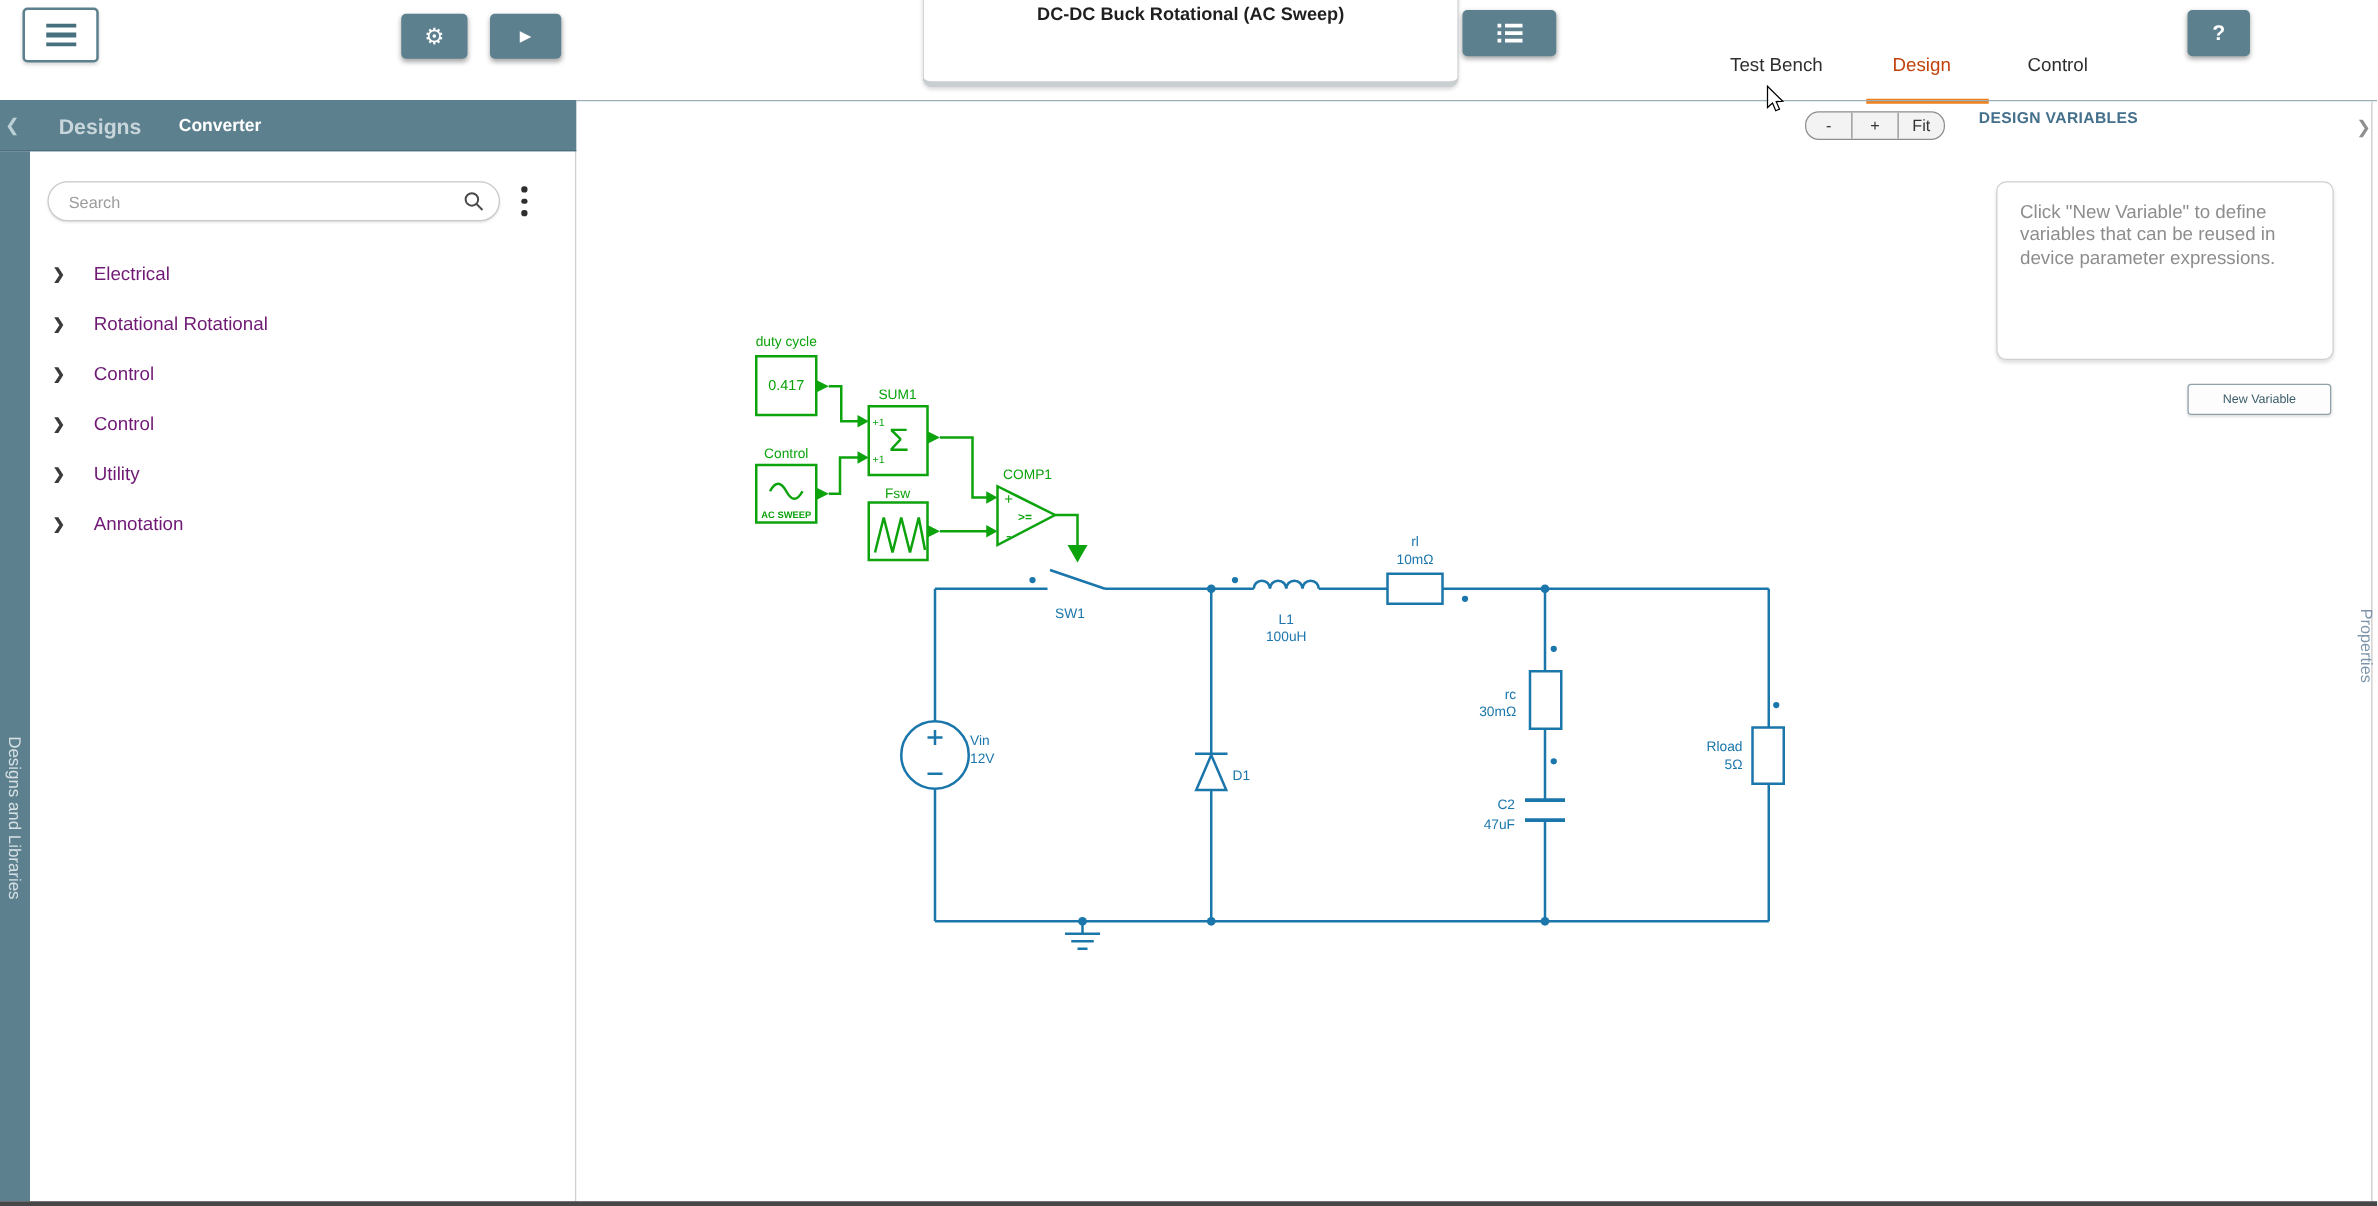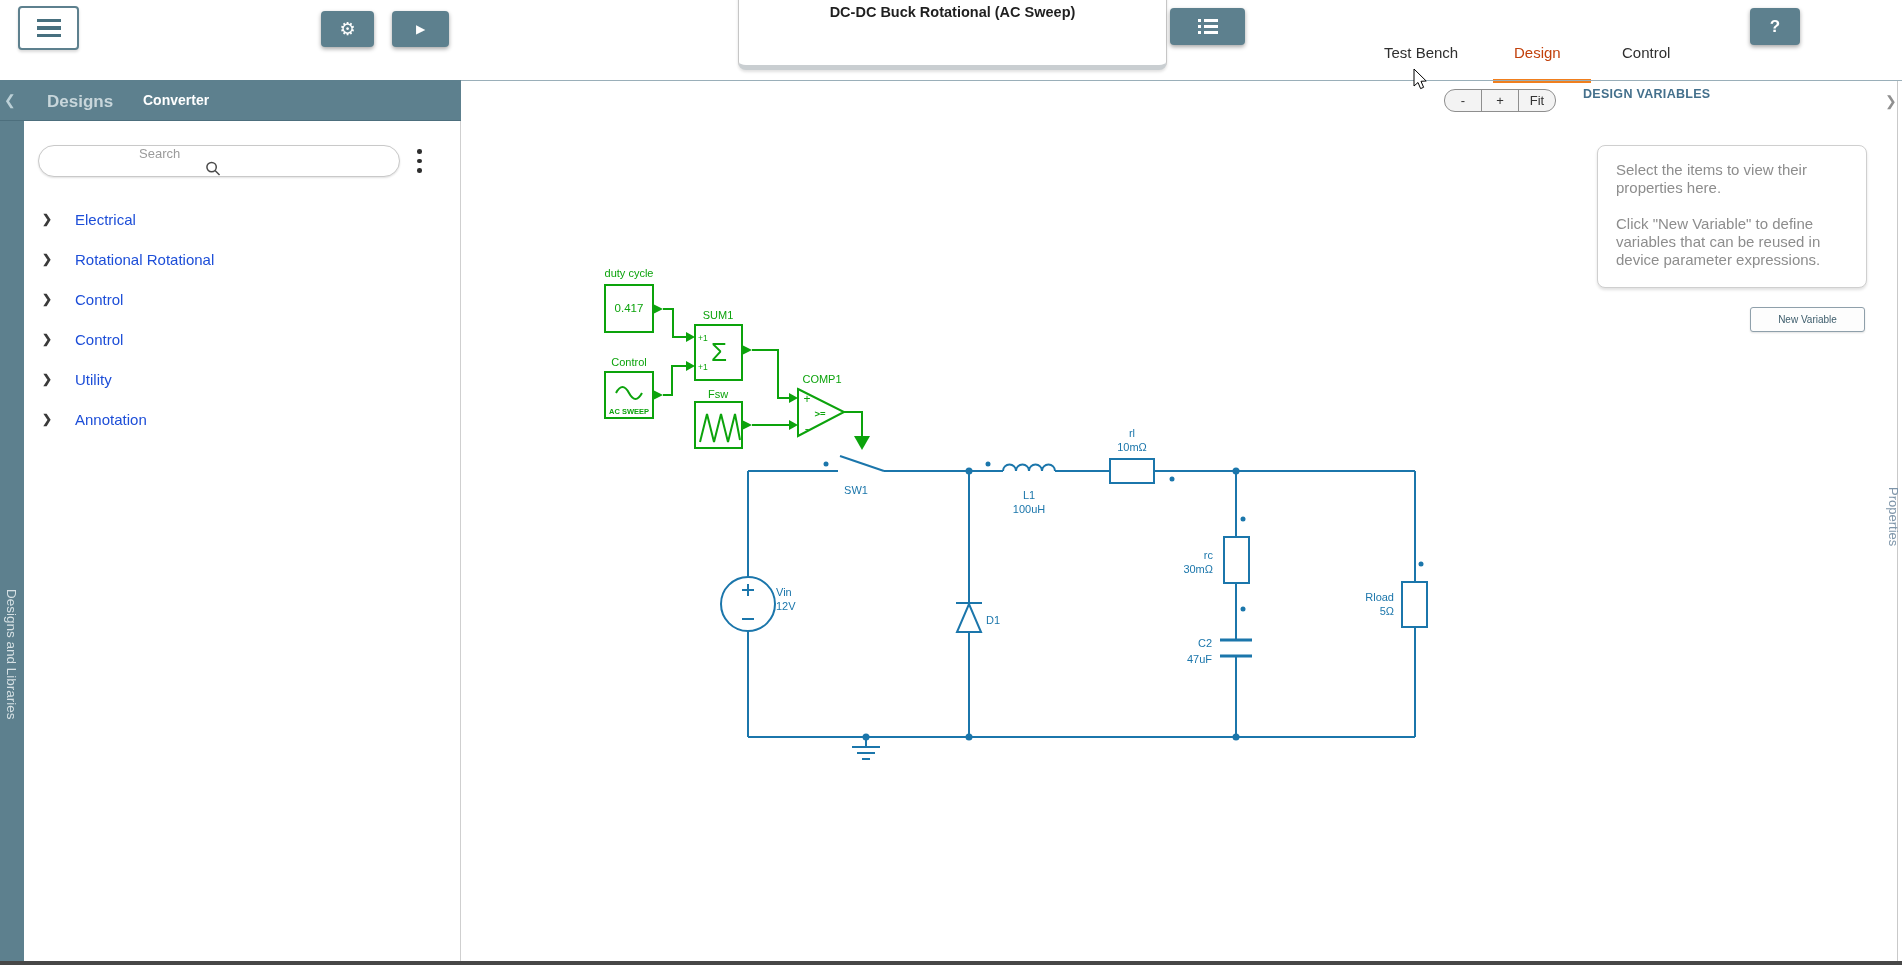--- a/index.html
+++ b/index.html
@@ -52,33 +52,33 @@
   .sb-tab-libraries { position:absolute; left:143px; top:12px; color:#ffffff; font-size:14px; font-weight:700; cursor:pointer; }
   .left-rail { position:absolute; left:0; top:121px; width:24px; height:840px; background:#5D808E; }
   .left-rail .vtext { position:absolute; left:4px; top:468px; writing-mode:vertical-rl;
     color:#D6E0E4; font-size:13.5px; white-space:nowrap; }
   .right-rail-chevron { position:absolute; left:1885px; top:93px; color:#8f8f8f; font-size:14px; cursor:pointer; }
   .right-rail-vtext { position:absolute; left:1886px; top:487px; writing-mode:vertical-rl;
     color:#7E95A9; font-size:13px; white-space:nowrap; }
 
   .search-wrap { position:absolute; left:38px; top:145px; width:362px; height:32px;
     border:1px solid #c9c9c9; border-radius:16px; background:#fff;
-    box-shadow:0 1px 2px rgba(0,0,0,.12); display:flex; align-items:center;flex-direction:column; }
+    box-shadow:0 1px 2px rgba(0,0,0,.12); display:flex; align-items:center; }
   .search-input { flex:1; border:none; outline:none; background:transparent;
     padding-left:16px; font-size:13px; color:#333;
     font-family:"Liberation Sans", sans-serif; }
   .search-input::placeholder { color:#9b9b9b; }
   .search-icon { margin-right:12px; display:block; }
   .kebab { position:absolute; left:417px; top:149px; display:flex; flex-direction:column; gap:5px; cursor:pointer; }
   .kebab i { width:4.5px; height:4.5px; border-radius:50%; background:#2e2e2e; }
 
   .sb-items { position:absolute; left:24px; top:199px; width:436px; }
   .sb-item { position:relative; height:40px; display:flex; align-items:center; cursor:pointer; }
   .sb-item .chev { position:absolute; left:18px; font-size:12px; font-weight:bold; color:#3a3a3a; }
-  .sb-item .lbl { position:absolute; left:51px; font-size:15px; color:#1d4ed8; }
+  .sb-item .lbl { position:absolute; left:51px; font-size:15px; color:#701a75; }
 
   
   .zoom-pill { position:absolute; left:1444px; top:89px; width:112px; height:23px;
     display:flex; background:#f3f3f3; border:1px solid #8e8e8e; border-radius:11px; overflow:hidden; }
   .zoom-pill button { flex:1; border:none; background:transparent; font-size:13px; color:#333;
     cursor:pointer; font-family:"Liberation Sans", sans-serif; padding:0; }
   .zoom-pill button + button { border-left:1px solid #8e8e8e; }
 
   
   .dv-header { position:absolute; left:1583px; top:87px; font-size:12.5px; font-weight:bold;
@@ -192,21 +192,20 @@
   </div>
 
   <div class="zoom-pill">
     <button>-</button>
     <button>+</button>
     <button>Fit</button>
   </div>
 
   <div class="dv-header">DESIGN VARIABLES</div>
   <div class="dv-box">
-    <p>Select the items to view their properties here.</p>
     <p>Click "New Variable" to define variables that can be reused in device parameter expressions.</p>
   </div>
   <button class="new-var-btn">New Variable</button>
   <span class="right-rail-chevron">❯</span>
   <span class="right-rail-vtext">Properties</span>
 
   <svg class="circuit-svg" viewBox="0 0 1902 965">
 
     <g stroke="#0CA30C" stroke-width="2" fill="none">
       <g>

